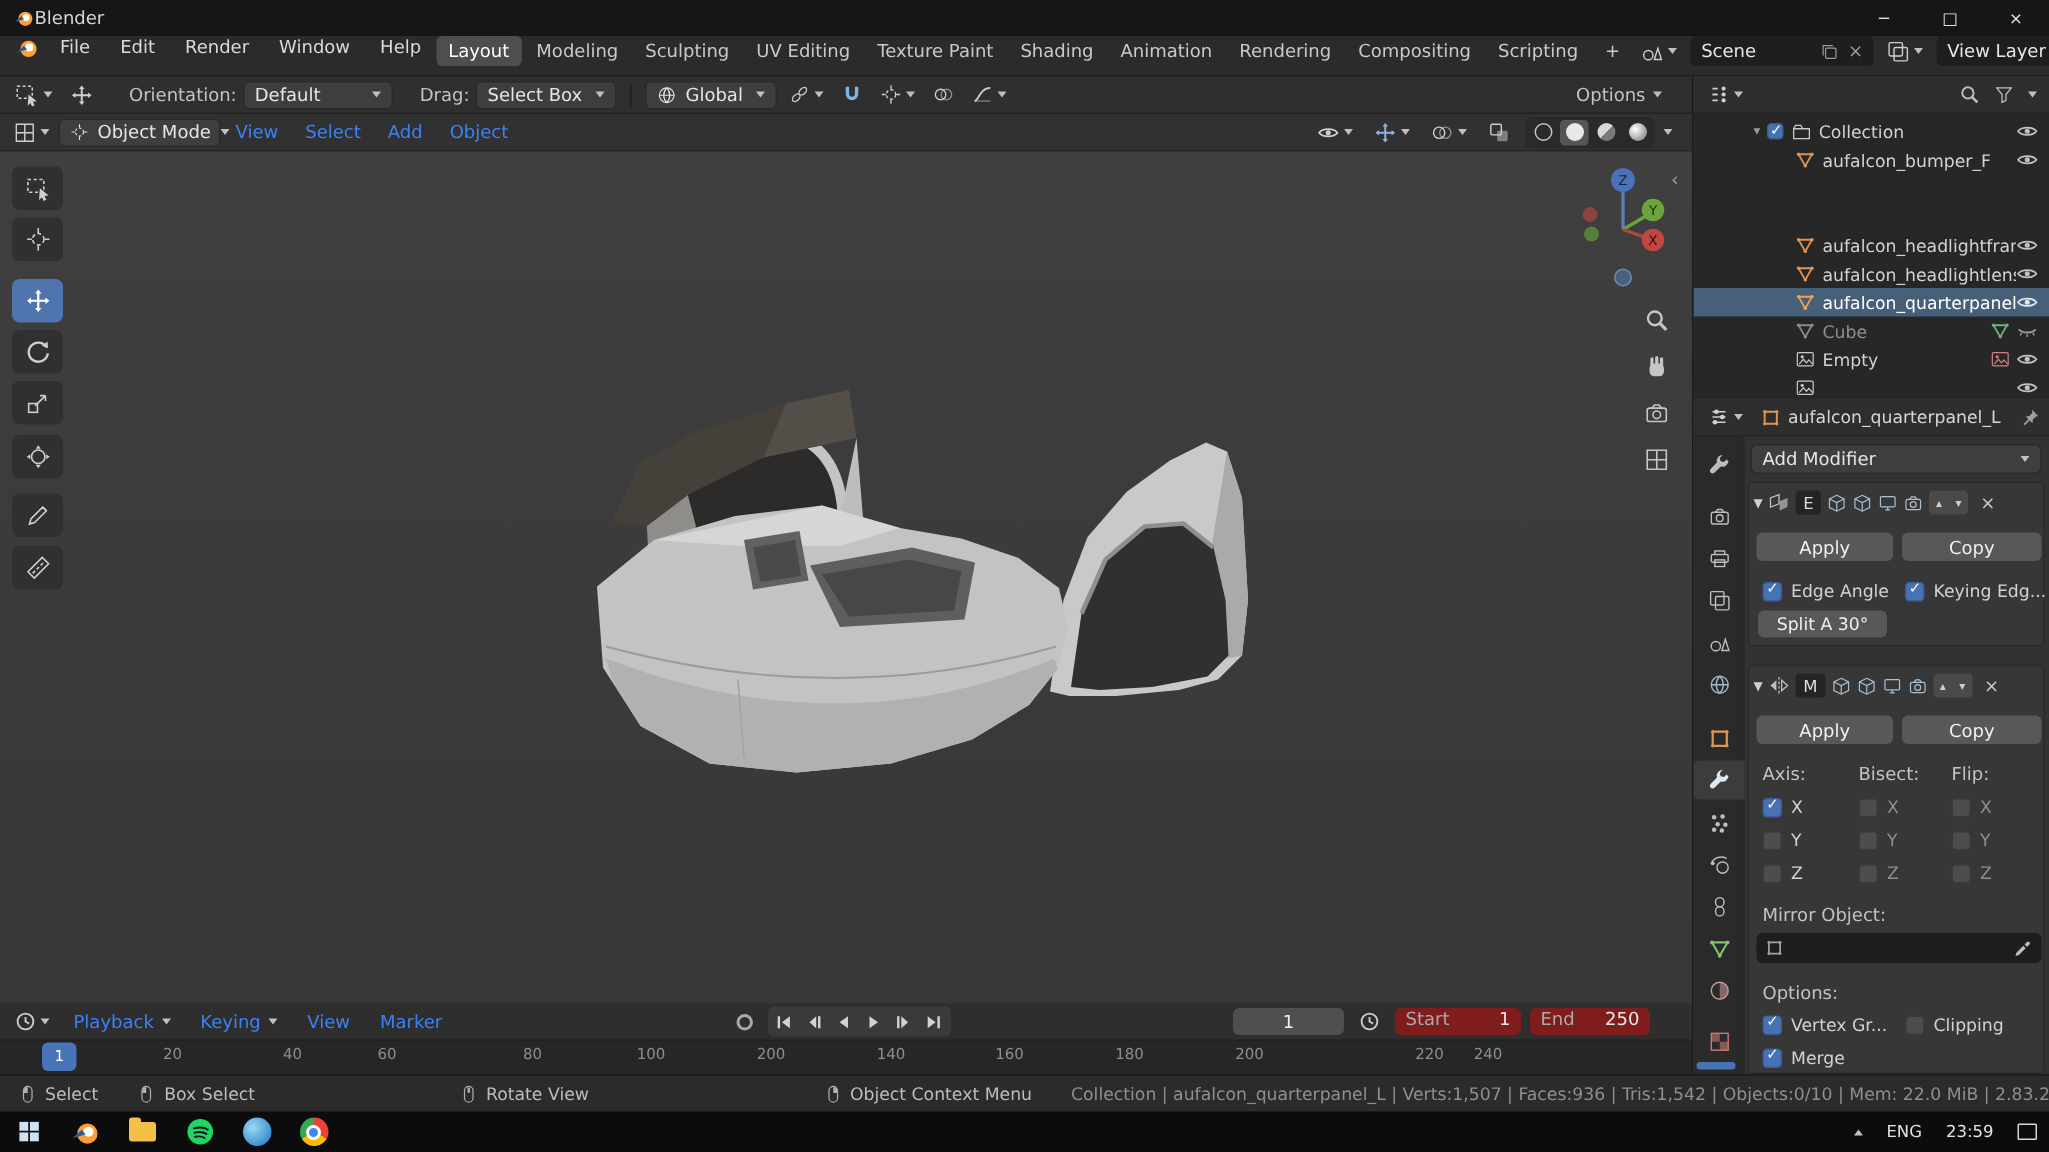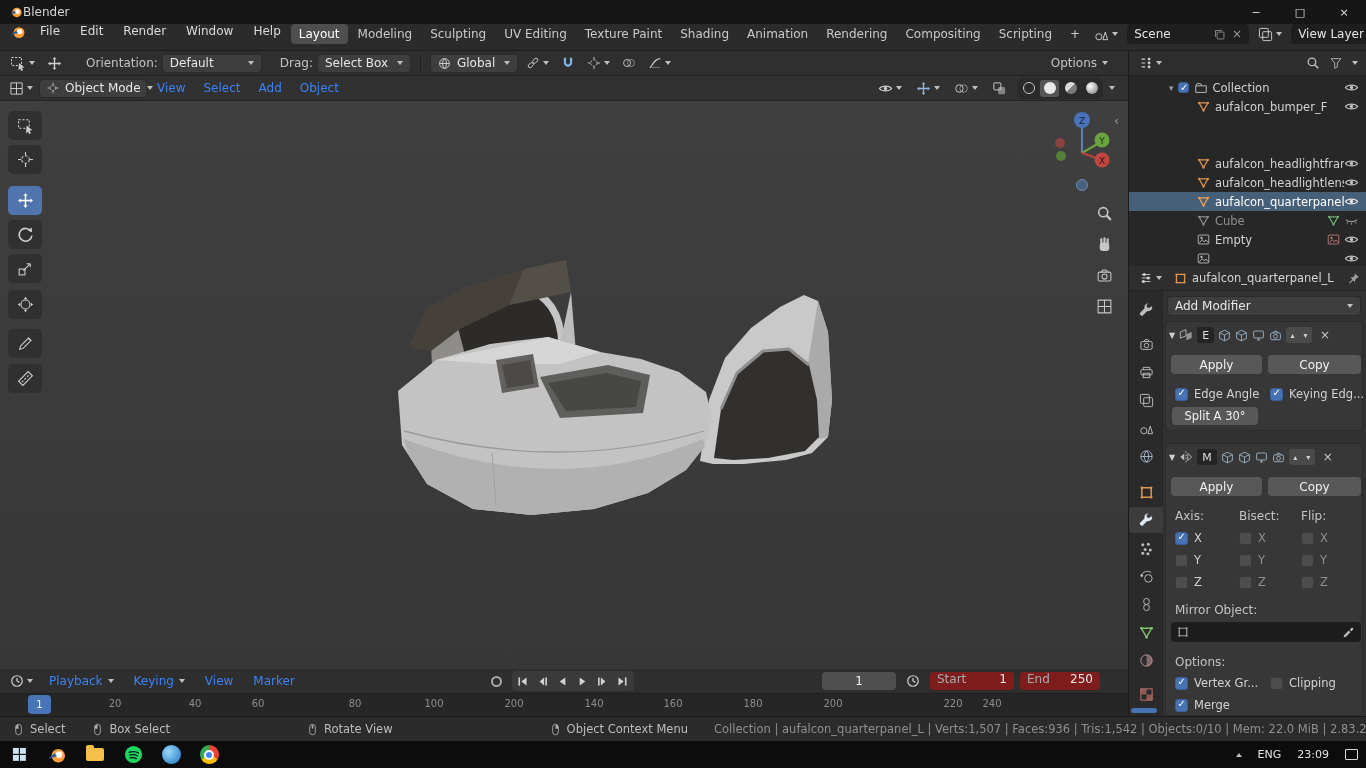--- a/index.html
+++ b/index.html
@@ -1106,18 +1106,18 @@
       </div>
     <div class="tbapp">
         <span class="edgeic"></span>
       </div>
     <div class="tbapp">
         <span class="chrome"></span>
       </div>
     <div id="tbright">
       <span class="car up"></span>
       <span>ENG</span>
-      <span>23:09</span>
+      <span>23:59</span>
       <span class="notif"></span>
     </div>
   </div>
 
 </div>
 
 </body></html>

